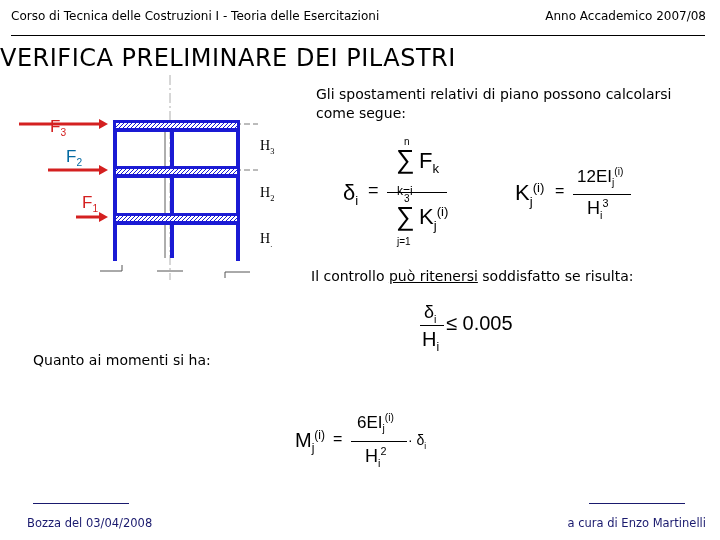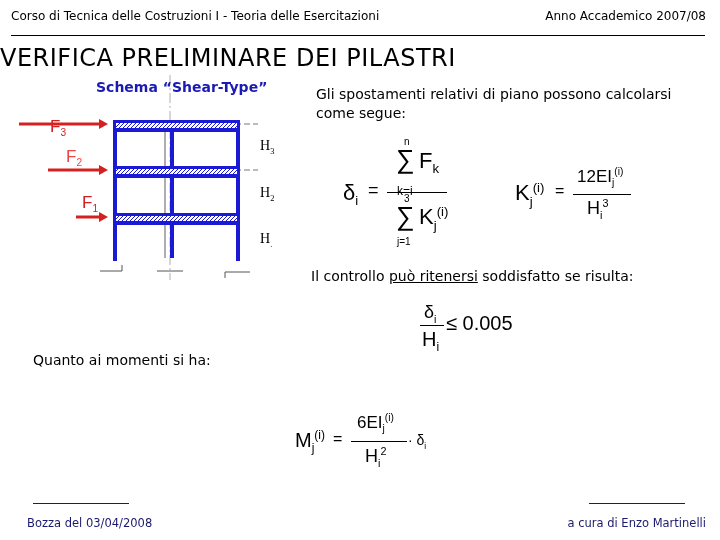--- a/index.html
+++ b/index.html
@@ -57,23 +57,22 @@
     <line x1="225" y1="197" x2="250" y2="197" stroke="#555" stroke-width="1"></line>
     <line x1="225" y1="197" x2="225" y2="203" stroke="#555" stroke-width="1"></line>
 
     <line x1="19" y1="49" x2="100" y2="49" stroke="#d42020" stroke-width="3"></line>
     <polygon points="99,44 108,49 99,54" fill="#d42020"></polygon>
     <line x1="48" y1="95" x2="100" y2="95" stroke="#d42020" stroke-width="3"></line>
     <polygon points="99,90 108,95 99,100" fill="#d42020"></polygon>
     <line x1="76" y1="142" x2="100" y2="142" stroke="#d42020" stroke-width="3"></line>
     <polygon points="99,137 108,142 99,147" fill="#d42020"></polygon>
   </svg>
-  <div class="abs" style="left:96px;top:4px;font-size:14px;font-weight:bold;color:#1a1ab4;white-space:nowrap;">Schema “Shear-Type”</div>
   <div class="abs math" style="left:50px;top:42px;font-size:17px;color:#d42020;"><span>F</span><sub>3</sub></div>
-  <div class="abs math" style="left:66px;top:72px;font-size:17px;color:#ef4444;"><span>F</span><sub>2</sub></div>
+  <div class="abs math" style="left:66px;top:72px;font-size:17px;color:#0369a1;"><span>F</span><sub>2</sub></div>
   <div class="abs math" style="left:82px;top:118px;font-size:17px;color:#d42020;"><span>F</span><sub>1</sub></div>
   <div class="abs" style="left:260px;top:63px;font-size:14px;font-family:'Liberation Serif',serif;"><span>H</span><sub>3</sub></div>
   <div class="abs" style="left:260px;top:110px;font-size:14px;font-family:'Liberation Serif',serif;"><span>H</span><sub>2</sub></div>
   <div class="abs" style="left:260px;top:156px;font-size:14px;font-family:'Liberation Serif',serif;"><span>H</span><sub>.</sub></div>
 </div>
 
 <div class="abs txt" style="left:316px;top:86px;">Gli spostamenti relativi di piano possono calcolarsi</div>
 <div class="abs txt" style="left:316px;top:105px;">come segue:</div>
 
 <div class="abs math" style="left:343px;top:140px;width:110px;height:112px;">

